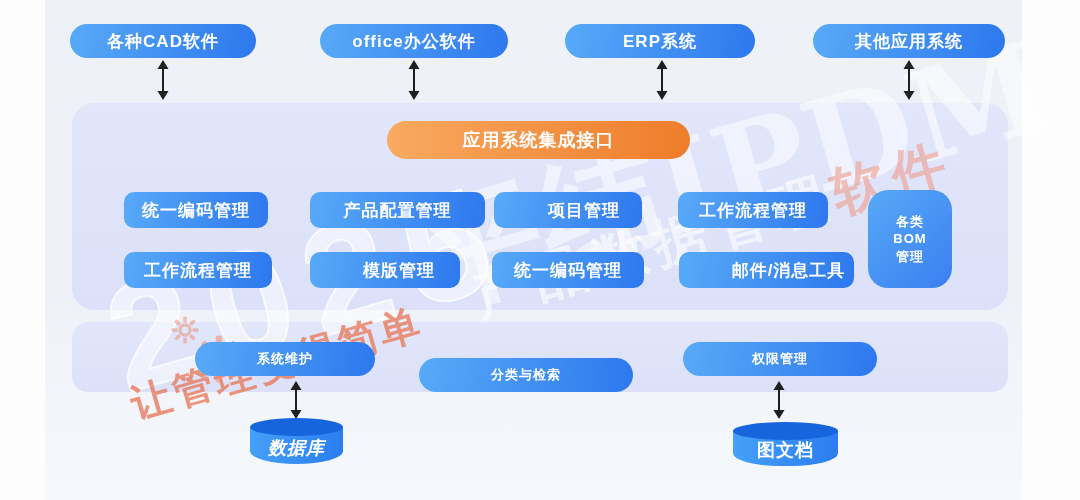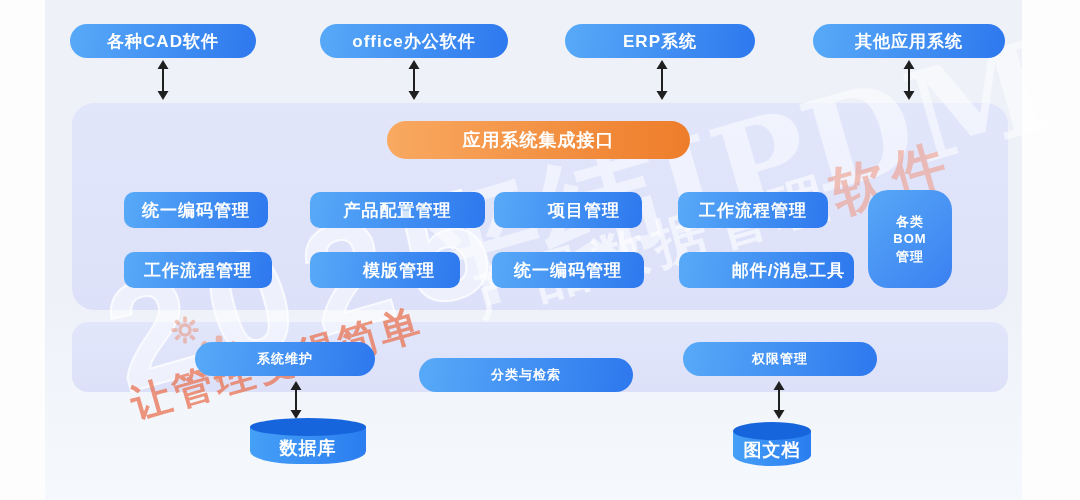--- a/index.html
+++ b/index.html
@@ -153,21 +153,21 @@
     <line x1="7" y1="7" x2="7" y2="31" stroke="#1f1f1f" stroke-width="2"></line>
     <polygon points="7,0 1.5,9 12.5,9" fill="#1f1f1f"></polygon>
     <polygon points="7,38 1.5,29 12.5,29" fill="#1f1f1f"></polygon>
   </svg>
   <svg class="varrow" style="left:772px;top:381px;" width="14" height="38">
     <line x1="7" y1="7" x2="7" y2="31" stroke="#1f1f1f" stroke-width="2"></line>
     <polygon points="7,0 1.5,9 12.5,9" fill="#1f1f1f"></polygon>
     <polygon points="7,38 1.5,29 12.5,29" fill="#1f1f1f"></polygon>
   </svg>
 
-  <div class="cylinder" style="left:250px;top:418px;width:116px;height:46px;">
+  <div class="cylinder" style="left:250px;top:418px;width:93px;height:46px;font-style:italic;">
     <div class="cyl-body">数据库</div>
     <div class="cyl-cap"></div>
   </div>
-  <div class="cylinder" style="left:733px;top:422px;width:78px;height:44px;">
+  <div class="cylinder" style="left:733px;top:422px;width:105px;height:44px;">
     <div class="cyl-body">图文档</div>
     <div class="cyl-cap"></div>
   </div>
 </div>
 
 </body></html>

